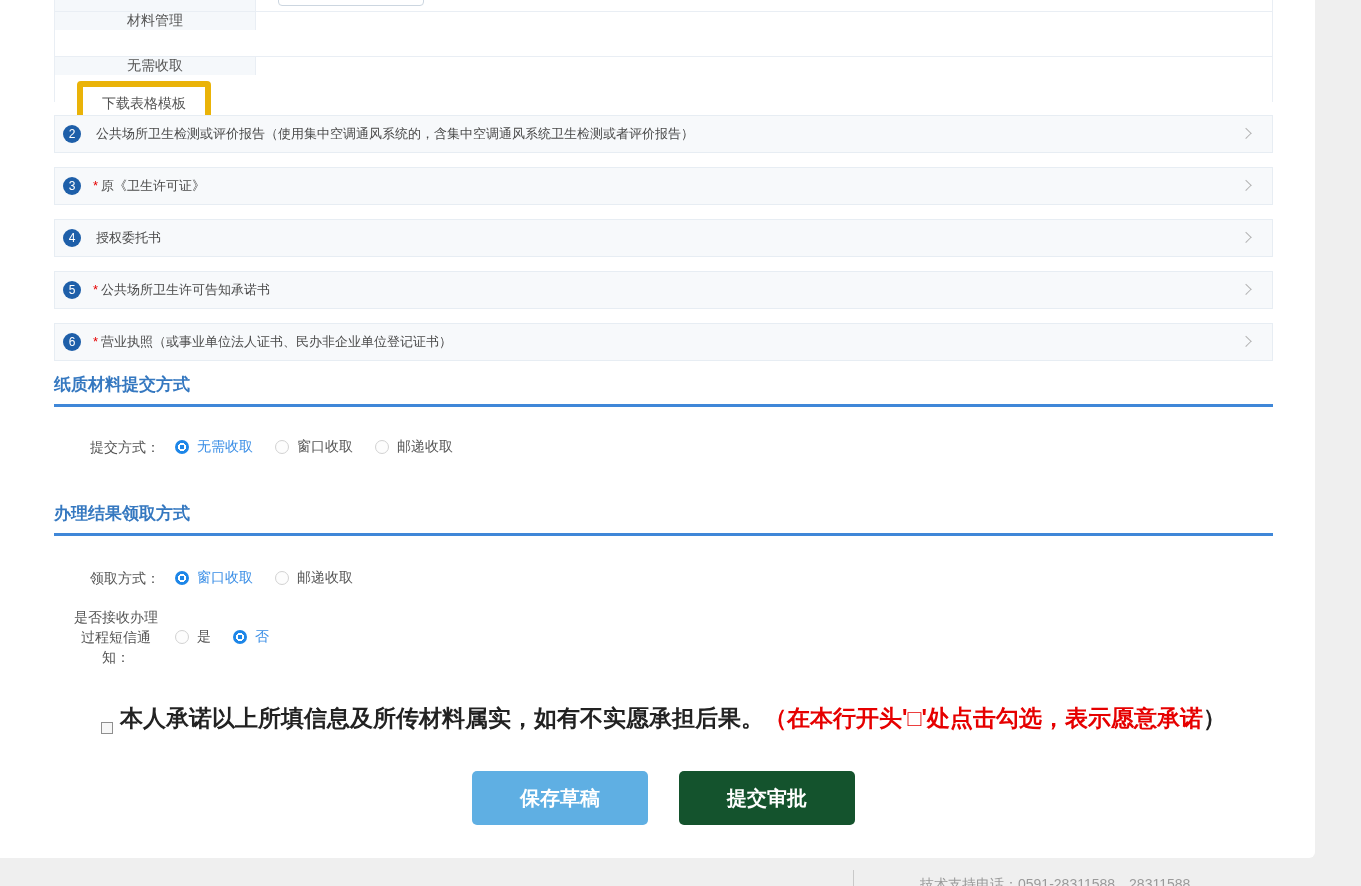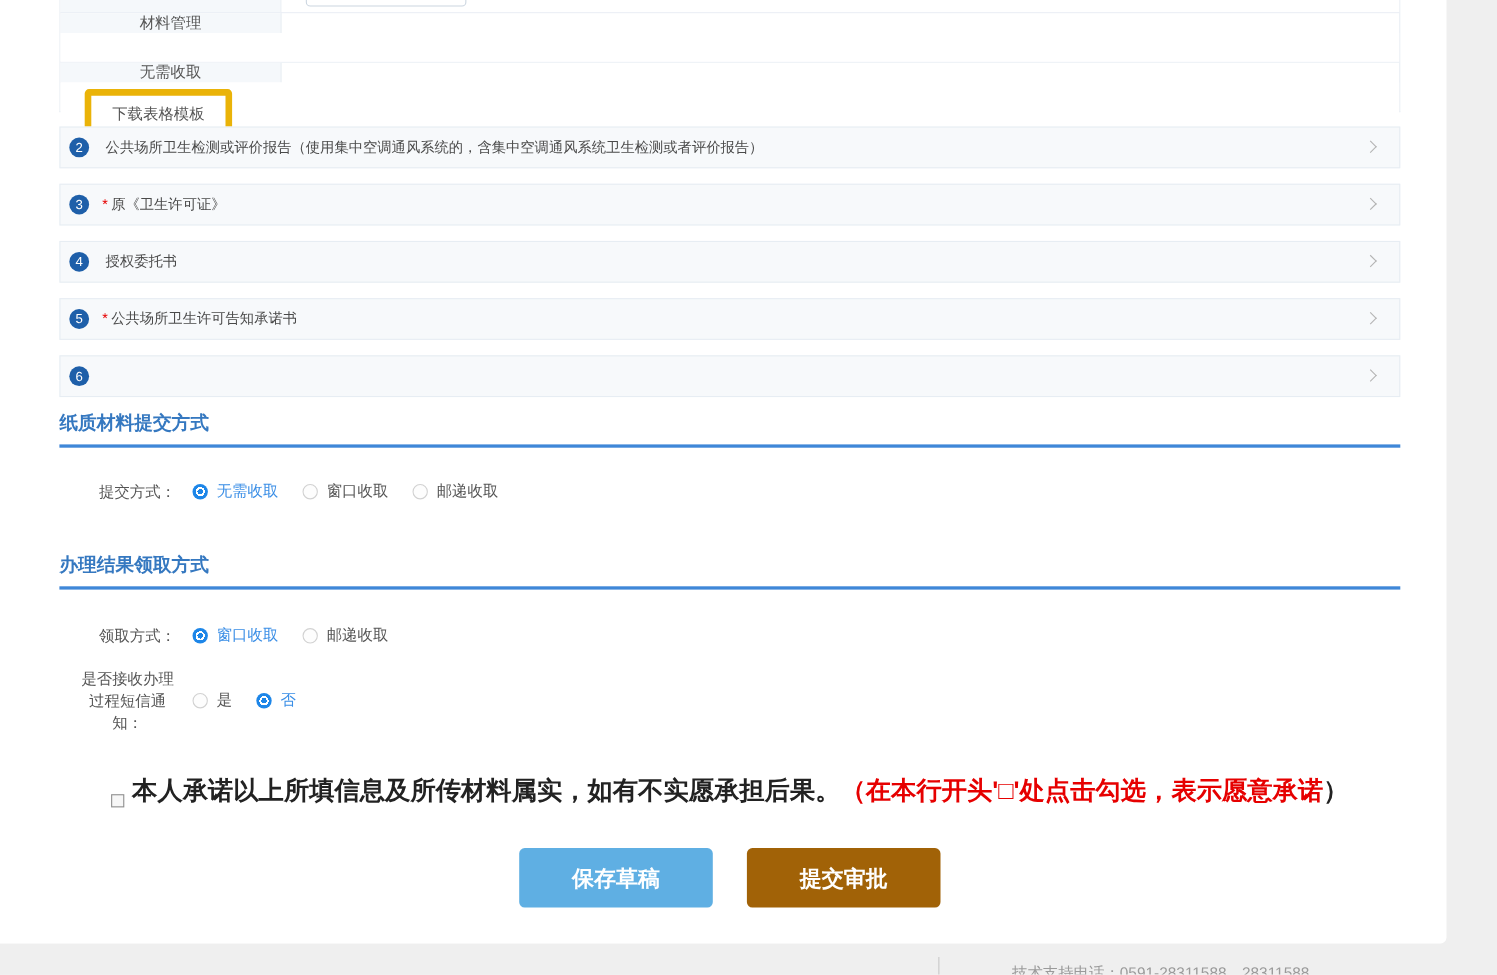--- a/index.html
+++ b/index.html
@@ -110,21 +110,21 @@
 
   
   .btn-row { margin-top: 37px; display: flex; justify-content: center; gap: 31px; }
   .btn {
     width: 176px; height: 54px;
     border: none; border-radius: 5px;
     font-size: 20px; font-weight: bold; color: #fff;
     font-family: inherit; cursor: pointer;
   }
   .btn.save { background: #5fafe3; }
-  .btn.submit { background: #a16207; }
+  .btn.submit { background: #14532d; }
 
   
   .footer { position: absolute; left: 0; top: 858px; width: 1361px; height: 28px; background: #efefef; }
   .footer-divider { position: absolute; left: 853px; top: 12px; width: 1px; height: 20px; background: #c9c9c9; }
   .footer-text {
     position: absolute; left: 920px; top: 18px;
     font-size: 14px; color: #9a9a9a; white-space: nowrap;
   }
 </style>
 </head>
@@ -167,20 +167,21 @@
       <span class="acc-text"><span class="req"></span><span>授权委托书</span></span>
       <span class="chev"></span>
     </div>
     <div class="acc">
       <span class="badge">5</span>
       <span class="acc-text"><span class="req">*</span><span>公共场所卫生许可告知承诺书</span></span>
       <span class="chev"></span>
     </div>
     <div class="acc">
       <span class="badge">6</span>
+      <span class="acc-text"><span class="req">*</span><span>营业执照（或事业单位法人证书、民办非企业单位登记证书）</span></span>
       <span class="chev"></span>
     </div>
 
     <div class="sec">纸质材料提交方式</div>
     <div class="form-row row-submit">
       <div class="flabel">提交方式：</div>
       <div class="opts">
         <span class="opt">
           <span class="radio on"></span>
           <span class="olabel on">无需收取</span>

